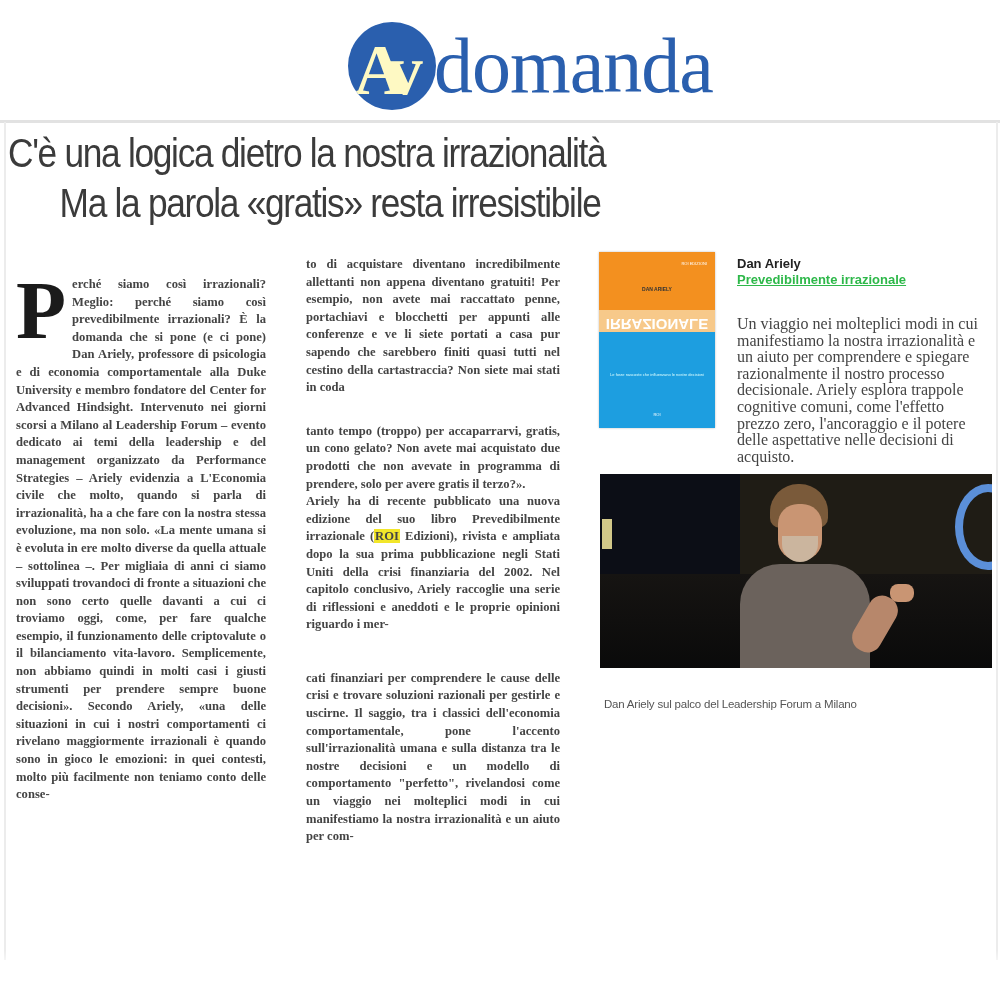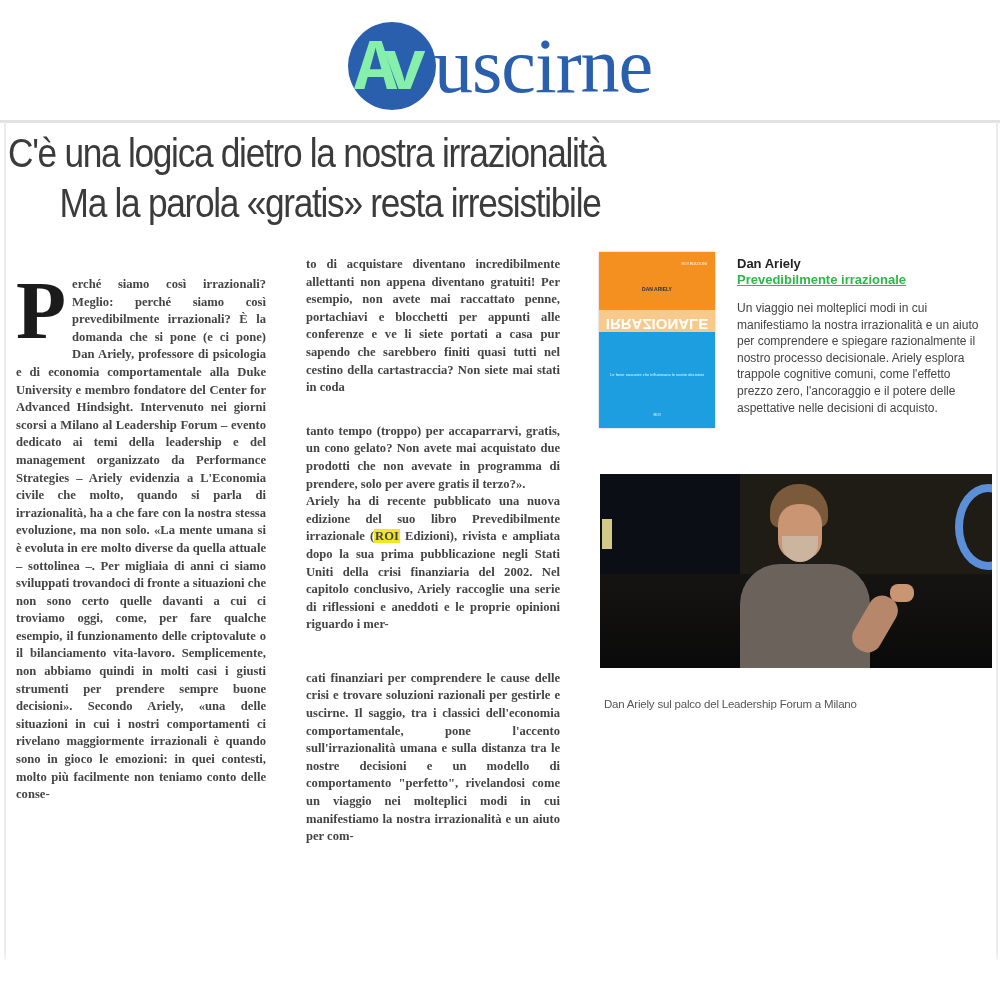--- a/index.html
+++ b/index.html
@@ -1,21 +1,21 @@
 <!DOCTYPE html>
 <html><head>
 <meta charset="utf-8">
 <style>
   html, body { margin:0; padding:0; background:#ffffff; }
   body { width:1000px; height:1000px; position:relative; overflow:hidden; font-family:"Liberation Serif", serif; color:#3a3a3a; }
 
   .masthead { position:absolute; left:0; top:0; width:1000px; height:112px; }
   .logo { position:absolute; left:348px; top:22px; width:320px; height:86px; }
   .logo-circle { position:absolute; left:0; top:0; width:88px; height:88px; border-radius:50%; background:#2a5fae; overflow:hidden; }
-  .logo-av { position:absolute; left:6px; top:12px; font-family:Liberation Mono, monospace; font-size:72px; font-weight:bold; color:#86efac; line-height:72px; letter-spacing:-14px; }
+  .logo-av { position:absolute; left:6px; top:12px; font-family:Liberation Serif, serif; font-size:72px; font-weight:bold; color:#fef9c3; line-height:72px; letter-spacing:-14px; }
   .logo-text { position:absolute; left:86px; top:4px; font-family:"Liberation Serif", serif; font-size:78px; color:#2a5fae; line-height:80px; letter-spacing:-1px; }
 
   .page-rule { position:absolute; left:0; top:120px; width:1000px; height:3px; background:#e2e2e2; }
   .left-rule { position:absolute; left:4px; top:122px; width:2px; height:838px; background:#ececec; }
   .right-rule { position:absolute; left:996px; top:122px; width:2px; height:838px; background:#ececec; }
 
   .headline { position:absolute; left:8px; top:128px; width:760px; font-family:"Liberation Sans", sans-serif; color:#3b3b3b; font-size:41px; line-height:50px; letter-spacing:-1.5px; transform:scaleX(0.86); transform-origin:left top; }
   .headline .l1 { display:block; white-space:nowrap; }
   .headline .l2 { display:block; white-space:nowrap; padding-left:60px; }
 
@@ -32,21 +32,21 @@
   .book-publisher { position:absolute; right:8px; top:9px; font-family:"Liberation Sans", sans-serif; font-size:4px; color:#fff; }
   .book-author { position:absolute; left:0; top:34px; width:116px; text-align:center; font-family:"Liberation Sans", sans-serif; font-size:5px; font-weight:bold; color:#333; }
   .book-title-band { position:absolute; left:0; top:58px; width:116px; height:40px; background:#f7c98a; }
   .book-title { position:absolute; left:2px; top:64px; width:112px; text-align:center; font-family:"Liberation Sans", sans-serif; font-weight:bold; font-size:15px; letter-spacing:0px; color:#fff; transform:scaleY(-1); line-height:16px; }
   .book-bottom { position:absolute; left:0; top:80px; width:116px; height:96px; background:#1d9ee0; }
   .book-sub { position:absolute; left:10px; top:120px; width:96px; text-align:center; font-family:"Liberation Sans", sans-serif; font-size:4px; color:#dff; line-height:6px; }
   .book-logo { position:absolute; left:50px; top:160px; width:16px; text-align:center; font-family:"Liberation Sans", sans-serif; font-size:4px; color:#fff; }
 
   .sidebar-author { position:absolute; left:737px; top:256px; font-family:"Liberation Sans", sans-serif; font-size:13px; font-weight:bold; color:#222; }
   .sidebar-booktitle { position:absolute; left:737px; top:272px; font-family:"Liberation Sans", sans-serif; font-size:13px; font-weight:bold; color:#2eb84a;text-decoration:underline; }
-  .sidebar-desc { position:absolute; left:737px; top:300px; width:246px; font-family:Liberation Sans, sans-serif; font-size:12px; line-height:16.6px; color:#444; }
+  .sidebar-desc { position:absolute; left:737px; top:316px; width:246px; font-family:Liberation Serif, serif; font-size:16px; line-height:16.6px; color:#444; }
 
   .photo { position:absolute; left:600px; top:474px; width:392px; height:194px; background:#0c0e16; overflow:hidden; }
   .photo .bg-right { position:absolute; left:140px; top:0; width:252px; height:110px; background:#1f1c15; }
   .photo .bg-lower { position:absolute; left:0; top:100px; width:392px; height:94px; background:linear-gradient(#161412, #0a0a0a); }
   .photo .screen-logo { position:absolute; left:355px; top:10px; width:50px; height:70px; border-radius:50%; border:8px solid #5b8fd8; }
   .photo .light { position:absolute; left:2px; top:45px; width:10px; height:30px; background:#d2c889; }
   .person { position:absolute; left:130px; top:10px; width:180px; height:184px; }
   .p-hair { position:absolute; left:40px; top:0; width:58px; height:44px; border-radius:28px 28px 10px 10px; background:#7a5a3a; }
   .p-face { position:absolute; left:48px; top:20px; width:44px; height:56px; border-radius:20px; background:#c99573; }
   .p-beard { position:absolute; left:52px; top:52px; width:36px; height:26px; border-radius:0 0 18px 18px; background:#cbb59e; }
@@ -58,21 +58,21 @@
   .hl { background:#f2e62a; padding:0 1px; }
 </style>
 </head>
 <body>
 
 <div class="masthead">
   <div class="logo">
     <div class="logo-circle">
       <div class="logo-av">Av</div>
     </div>
-    <div class="logo-text">uscirne</div>
+    <div class="logo-text">domanda</div>
   </div>
 </div>
 
 <div class="page-rule"></div>
 <div class="left-rule"></div>
 <div class="right-rule"></div>
 
 <h1 class="headline" style="margin:0;font-weight:normal;">
   <span class="l1">C'è una logica dietro la nostra irrazionalità</span>
   <span class="l2">Ma la parola «gratis» resta irresistibile</span>

